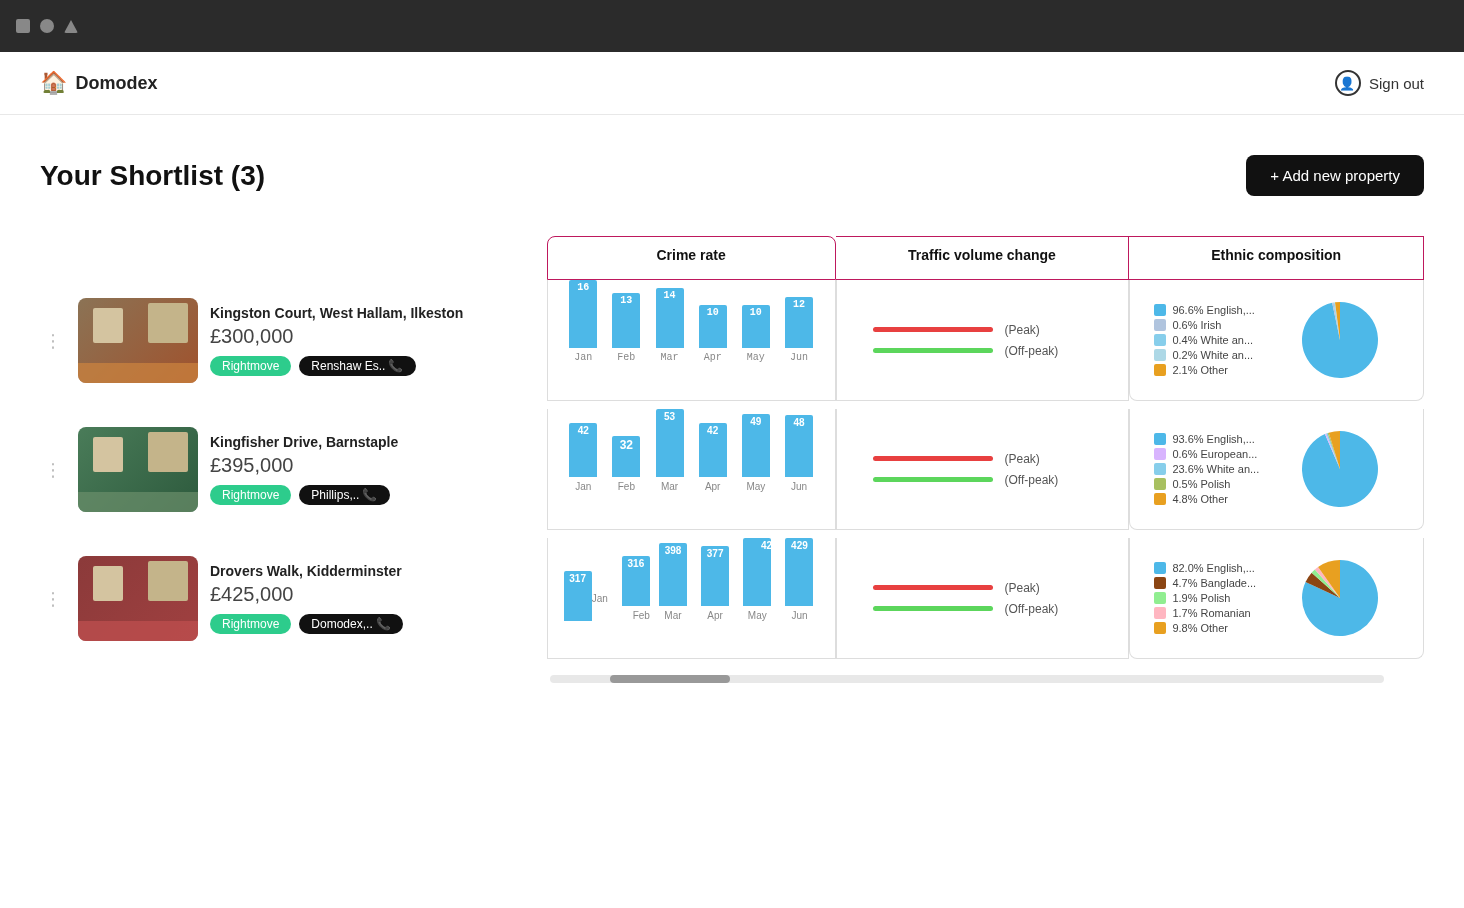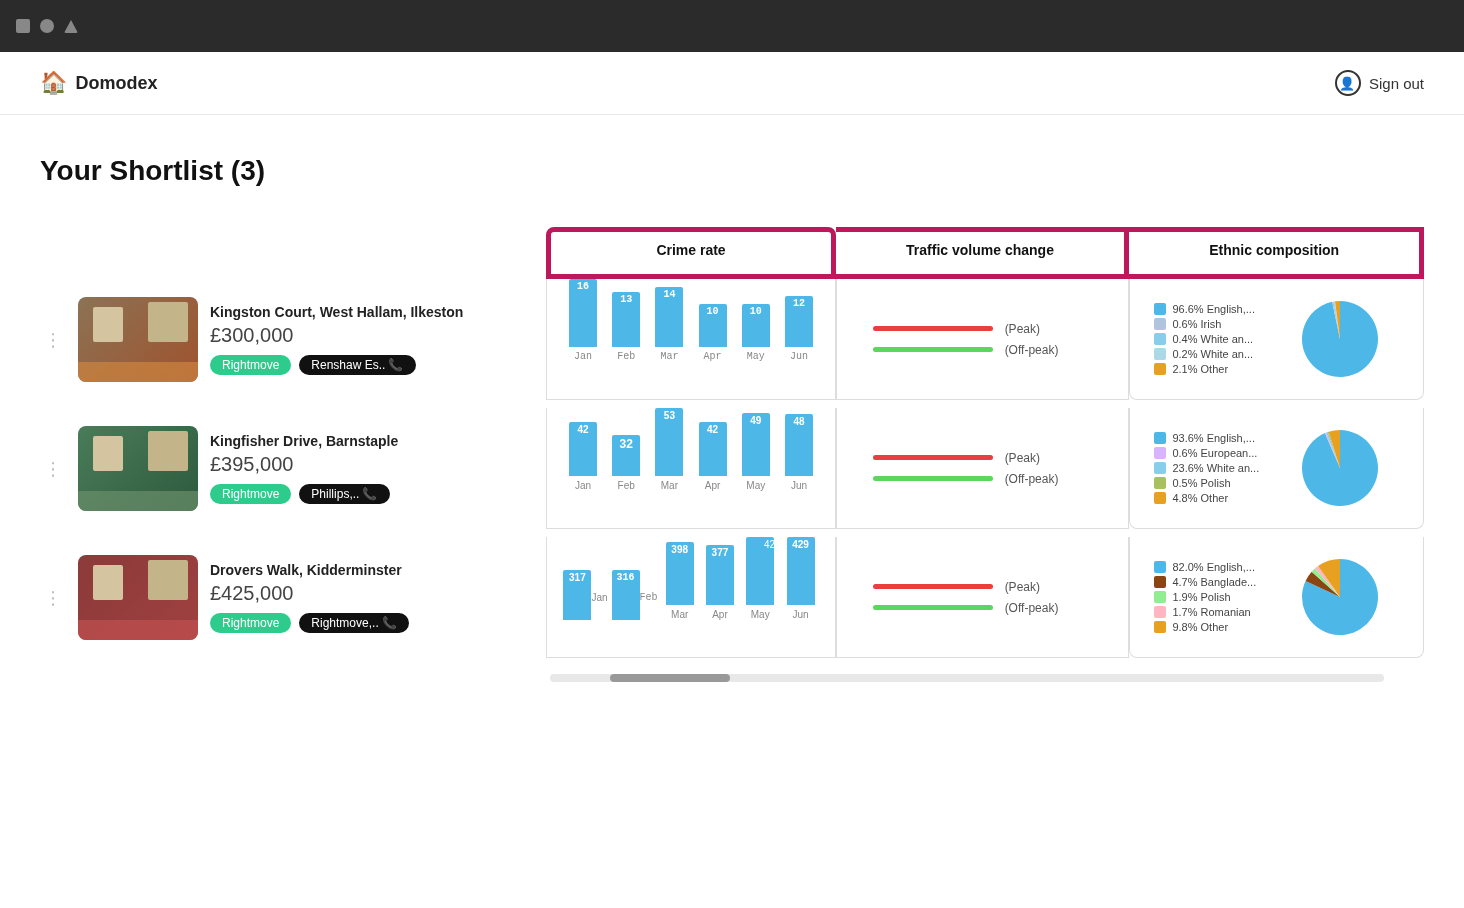--- a/index.html
+++ b/index.html
@@ -103,21 +103,21 @@
       border-collapse: separate;
       border-spacing: 0;
     }
 
     .col-header {
       font-weight: 700;
       font-size: 14px;
       color: #111;
       text-align: center;
       padding: 10px 16px 16px;
-      border: 5px solid #be185d;
+      border: 1px solid #be185d;
       background: #fff;
     }
     .col-header:first-child { border: none; background: transparent; }
     .col-header.crime { border-radius: 8px 8px 0 0; }
 
     .property-card {
       display: flex;
       align-items: center;
       gap: 12px;
       padding: 12px 0;
@@ -253,20 +253,21 @@
     <button class="sign-out-btn">
       <span class="user-icon">👤</span>
       <span>Sign out</span>
     </button>
   </div>
 
   <div class="main-content">
 
     <div class="page-header">
       <h1 class="page-title">Your Shortlist (3)</h1>
+      <button class="add-property-btn">+ Add new property</button>
     </div>
 
     <div class="table-wrapper">
       <table class="properties-table">
         <thead>
           <tr>
             <th style="width:510px; border:none; background:transparent;"></th>
             <th class="col-header crime" style="width:290px;">Crime rate</th>
             <th class="col-header" style="width:295px; border-left:none;">Traffic volume change</th>
             <th class="col-header" style="width:295px; border-left:none;">Ethnic composition</th>
@@ -496,54 +497,54 @@
       <div style="width:120px;height:85px;border-radius:8px;flex-shrink:0;background:linear-gradient(135deg,#8b3a3a,#a04040);overflow:hidden;position:relative;">
     <div style="position:absolute;bottom:0;left:0;right:0;height:20px;background:#c05050;opacity:0.7;"></div>
     <div style="position:absolute;top:10px;left:15px;width:30px;height:35px;background:#d4c4a0;border-radius:2px;"></div>
     <div style="position:absolute;top:5px;right:10px;width:40px;height:40px;background:#c4b48a;border-radius:2px;"></div>
   </div>
       <div class="property-info">
         <div class="property-name">Drovers Walk, Kidderminster</div>
         <div class="property-price">£425,000</div>
         <div class="property-tags">
           <span class="tag-rightmove">Rightmove</span>
-          <span class="tag-agent">Rightmove,.. 📞</span>
+          <span class="tag-agent">Domodex,.. 📞</span>
         </div>
       </div>
     </div>
               </td>
               <td class="chart-cell">
                 <div style="display:flex;align-items:flex-end;gap:4px;height:90px;padding-bottom:22px;padding-top:4px;position:relative;">
       <div style="display:flex;align-items:center;flex:1;">
         <div style="background:#4db8e8;border-radius:2px 2px 0 0;width:28px;height:50px;display:flex;align-items:flex-start;justify-content:center;position:relative;">
           <span style="font-size:10px;color:#fff;font-weight:600;padding-top:2px;">317</span>
         </div>
         <span style="font-size:10px;color:#888;margin-top:4px;">Jan</span>
       </div>
-      <div style="display:flex;flex-direction:row;align-items:center;flex:1;font-family:Liberation Mono, monospace;">
+      <div style="display:flex;flex-direction:column;align-items:flex-end;flex:1;">
         <div style="background:#4db8e8;border-radius:2px 2px 0 0;width:28px;height:50px;display:flex;align-items:flex-start;justify-content:center;position:relative;">
           <span style="font-size:10px;color:#fff;font-weight:600;padding-top:2px;">316</span>
         </div>
         <span style="font-size:10px;color:#888;margin-top:4px;">Feb</span>
       </div>
       <div style="display:flex;flex-direction:column;align-items:center;flex:1;">
         <div style="background:#4db8e8;border-radius:2px 2px 0 0;width:28px;height:63px;display:flex;align-items:flex-start;justify-content:center;position:relative;">
           <span style="font-size:10px;color:#fff;font-weight:600;padding-top:2px;">398</span>
         </div>
         <span style="font-size:10px;color:#888;margin-top:4px;">Mar</span>
       </div>
       <div style="display:flex;flex-direction:column;align-items:center;flex:1;">
         <div style="background:#4db8e8;border-radius:2px 2px 0 0;width:28px;height:60px;display:flex;align-items:flex-start;justify-content:center;position:relative;">
           <span style="font-size:10px;color:#fff;font-weight:600;padding-top:2px;">377</span>
         </div>
         <span style="font-size:10px;color:#888;margin-top:4px;">Apr</span>
       </div>
       <div style="display:flex;flex-direction:column;align-items:center;flex:1;">
         <div style="background:#4db8e8;border-radius:2px 2px 0 0;width:28px;height:68px;display:flex;align-items:flex-start;justify-content:center;position:relative;">
-          <span style="font-size:10px;color:#fff;font-weight:400;padding-top:2px;margin-left:24px;">427</span>
+          <span style="font-size:10px;color:#fff;font-weight:700;padding-top:2px;margin-left:24px;">427</span>
         </div>
         <span style="font-size:10px;color:#888;margin-top:4px;">May</span>
       </div>
       <div style="display:flex;flex-direction:column;align-items:center;flex:1;">
         <div style="background:#4db8e8;border-radius:2px 2px 0 0;width:28px;height:68px;display:flex;align-items:flex-start;justify-content:center;position:relative;">
           <span style="font-size:10px;color:#fff;font-weight:600;padding-top:2px;">429</span>
         </div>
         <span style="font-size:10px;color:#888;margin-top:4px;">Jun</span>
       </div>
                 </div>

